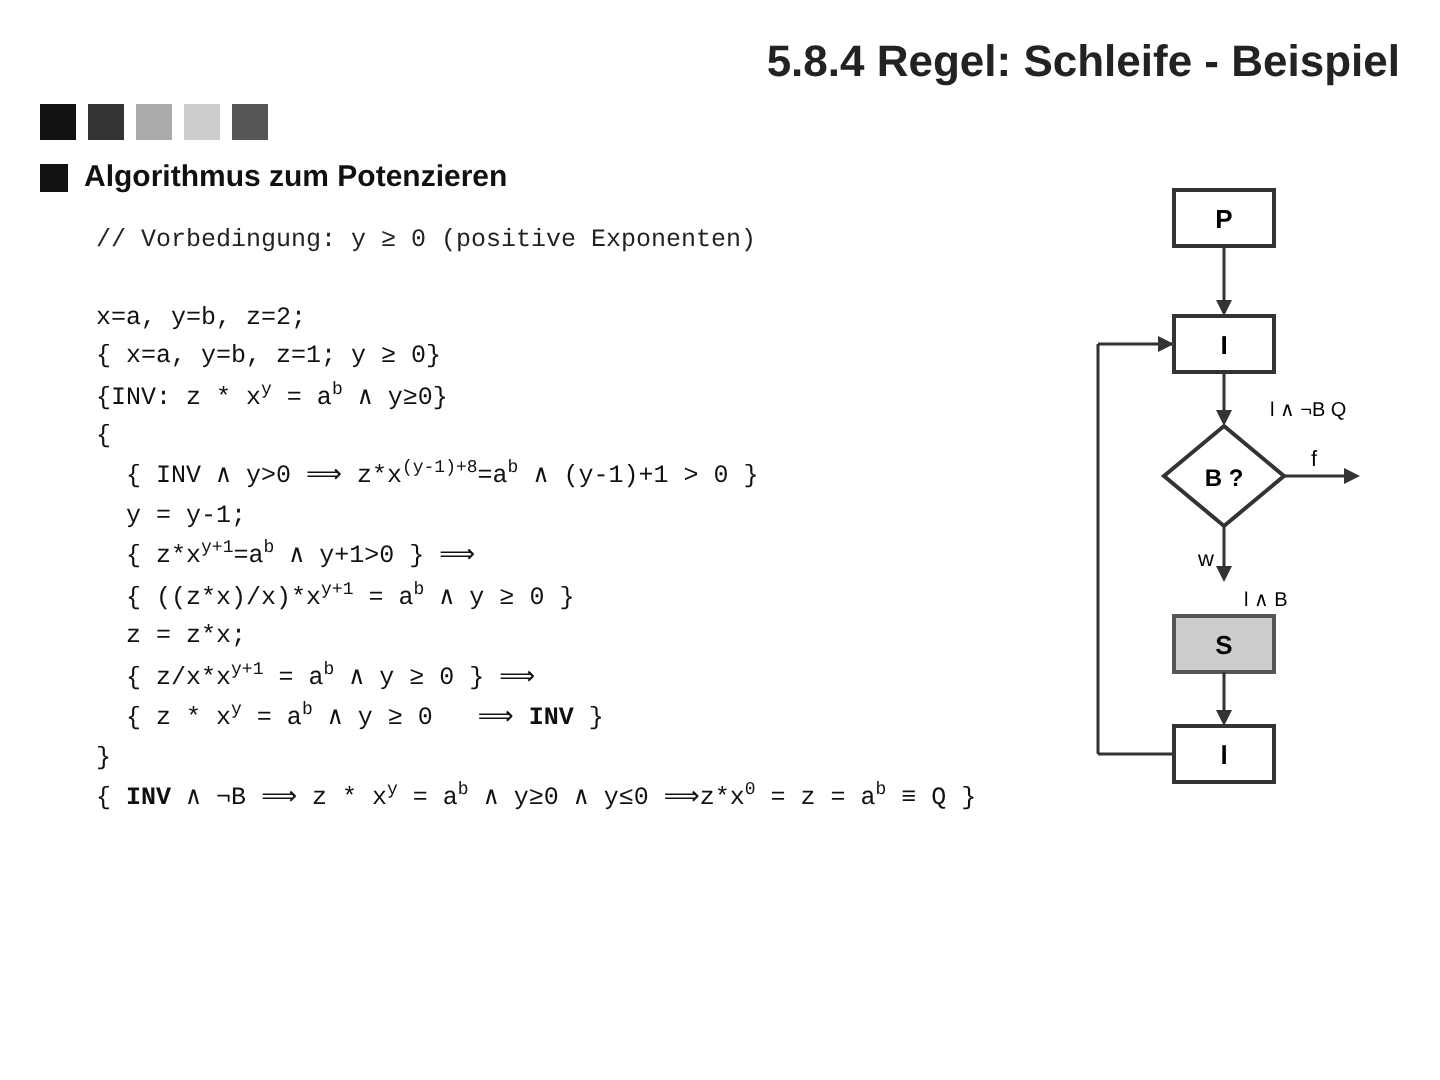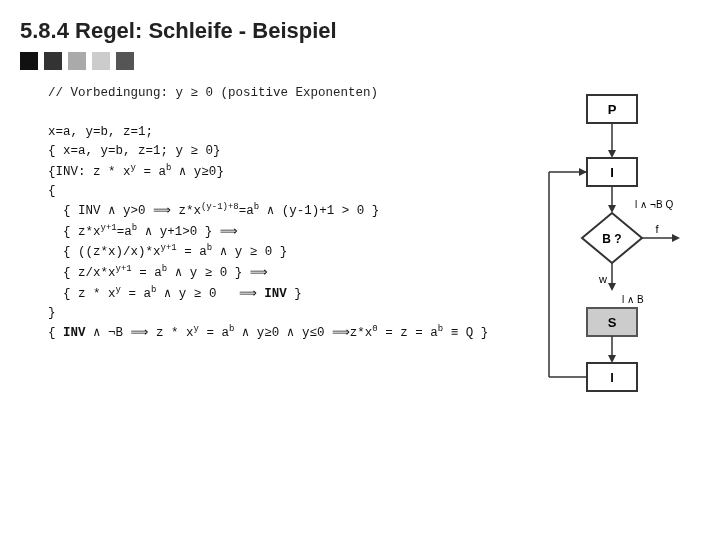--- a/index.html
+++ b/index.html
@@ -15,20 +15,21 @@
       width: 720px;
       height: 540px;
       padding: 18px 20px 10px 20px;
       position: relative;
     }
     .title {
       font-size: 22px;
       font-weight: bold;
       color: #222;
       margin-bottom: 8px;
+      text-align: right;
     }
     .color-squares {
       display: flex;
       gap: 6px;
       margin-bottom: 10px;
     }
     .sq {
       width: 18px;
       height: 18px;
       display: inline-block;
@@ -88,31 +89,37 @@
   <div class="title">5.8.4  Regel: Schleife - Beispiel</div>
 
   <div class="color-squares">
     <span class="sq" style="background:#111111;"></span>
     <span class="sq" style="background:#333333;"></span>
     <span class="sq" style="background:#aaaaaa;"></span>
     <span class="sq" style="background:#cccccc;"></span>
     <span class="sq" style="background:#555555;"></span>
   </div>
 
+  <div class="section-header">
+    <span class="bullet-square"></span>
+    <span class="section-title">Algorithmus zum Potenzieren</span>
+  </div>
 
   <div class="code-block">
     <div><span class="comment">// Vorbedingung:  y ≥ 0  (positive Exponenten)</span></div>
     <br>
-    <div>x=a,  y=b,  z=1;</div>
+    <div>x=a,  y=b,  z=2;</div>
     <div>{ x=a,  y=b,  z=1;  y ≥ 0}</div>
     <div>{INV:  z * x<sup>y</sup> = a<sup>b</sup> ∧  y≥0}</div>
     <div>{</div>
     <div>&nbsp;&nbsp;{ INV ∧ y&gt;0 ⟹  z*x<sup>(y-1)+8</sup>=a<sup>b</sup> ∧  (y-1)+1 &gt; 0  }</div>
+    <div>&nbsp;&nbsp;y  =  y-1;</div>
     <div>&nbsp;&nbsp;{ z*x<sup>y+1</sup>=a<sup>b</sup> ∧  y+1&gt;0 }  ⟹</div>
     <div>&nbsp;&nbsp;{ ((z*x)/x)*x<sup>y+1</sup> = a<sup>b</sup> ∧  y ≥ 0  }</div>
+    <div>&nbsp;&nbsp;z  =  z*x;</div>
     <div>&nbsp;&nbsp;{ z/x*x<sup>y+1</sup> = a<sup>b</sup> ∧  y ≥ 0  }  ⟹</div>
     <div>&nbsp;&nbsp;{ z * x<sup>y</sup>  = a<sup>b</sup> ∧  y ≥ 0&nbsp;&nbsp; ⟹  <strong>INV</strong>  }</div>
     <div>}</div>
     <div>{ <strong>INV</strong> ∧ ¬B  ⟹  z * x<sup>y</sup> = a<sup>b</sup> ∧  y≥0 ∧  y≤0  ⟹z*x<sup>0</sup> = z = a<sup>b</sup> ≡ Q  }</div>
   </div>
 
   <div class="flowchart">
     <svg class="fc" viewBox="0 0 175 400">
 
       <rect x="60" y="5" width="50" height="28" fill="white" stroke="#333" stroke-width="2"></rect>

